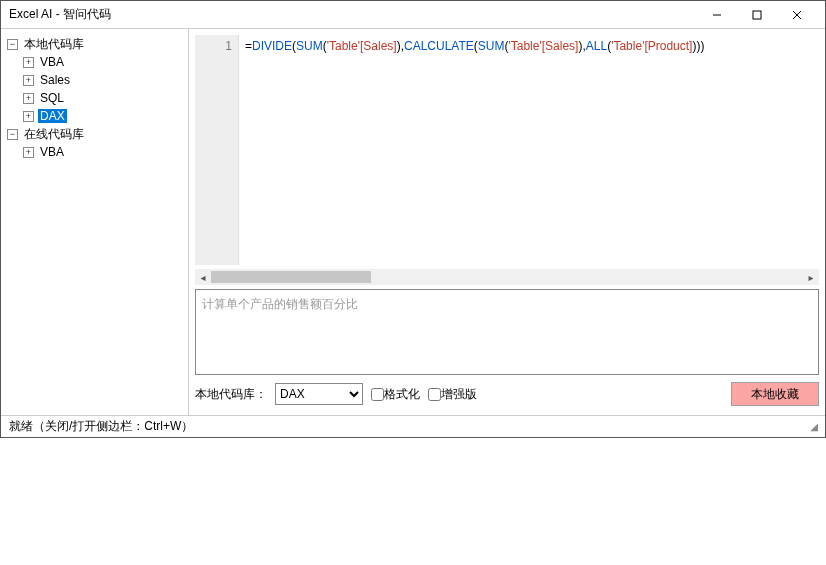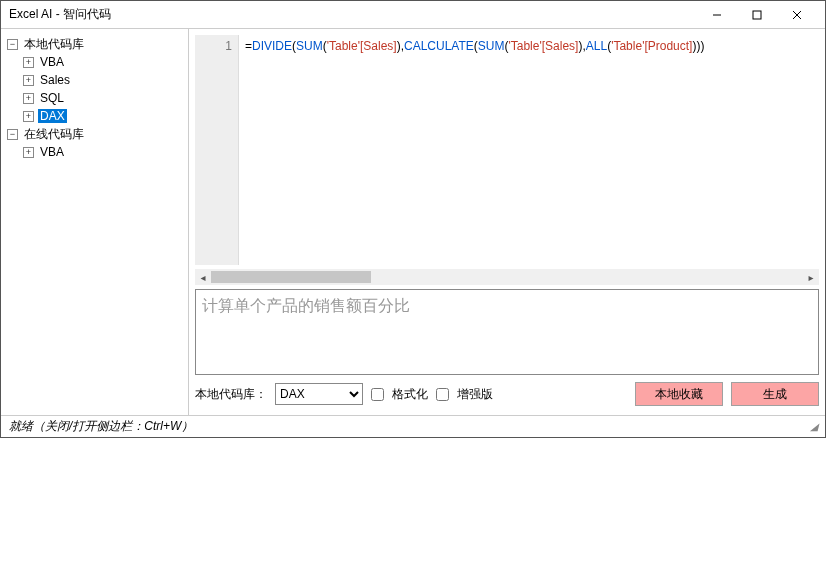--- a/index.html
+++ b/index.html
@@ -19,32 +19,32 @@
   .tree-label { padding: 0 2px; }
   .tree-label.selected { background: #0078d7; color: #fff; }
   .main { flex: 1; display: flex; flex-direction: column; padding: 6px; gap: 4px; min-width: 0; }
   .editor-wrap { flex: 1; display: flex; min-height: 0; border: none; }
   .gutter { width: 44px; background: #eee; font-family: Consolas, monospace; font-size: 12px; color: #777; text-align: right; padding: 4px 6px; border-right: 1px solid #ddd; }
   .code { flex: 1; font-family: Consolas, monospace; font-size: 12px; padding: 4px 6px; white-space: pre; overflow: hidden; position: relative; }
   .scroll-h { height: 16px; background: #f0f0f0; display:flex; align-items:center; }
   .scroll-h .arrow { width: 16px; height: 16px; display:flex; align-items:center; justify-content:center; font-size:10px; color:#555; cursor:pointer; }
   .scroll-h .track { flex:1; height:16px; position:relative; }
   .scroll-h .thumb { position:absolute; left:0; top:2px; height:12px; width:160px; background:#c6c6c6; }
-  .prompt-box { height: 86px; border: 1px solid #888; padding: 6px; font-size: 16px; color: #999; background:#fff; }
+  .prompt-box { height: 86px; border: 1px solid #888; padding: 6px; font-size: 12px; color: #999; background:#fff; }
   .controls { height: 30px; display: flex; align-items: center; gap: 8px; font-size: 12px; }
   .controls .lbl { }
   .controls select { height: 22px; width: 88px; font-size: 12px; background:#fff; border:1px solid #888; }
-  .controls .chk { display:flex; align-items:center; gap:8px; }
+  .controls .chk { display:flex; align-items:center; gap:0; }
   .controls .chk input { width:13px; height:13px; margin:0; }
   .controls .spacer { flex: 1; }
   .controls button { height: 24px; width: 88px; font-size: 12px; background:#fca5a5; border:1px solid #a0a0a0; cursor:pointer; }
   .c-op { color:#000; }
   .c-func { color:#0055cc; }
   .c-str { color:#c03928; }
-  .statusbar { height: 22px; border-top: 1px solid #ccc; font-size: 12px; padding: 2px 8px; display:flex; align-items:center;font-style:italic; }
+  .statusbar { height: 22px; border-top: 1px solid #ccc; font-size: 12px; padding: 2px 8px; display:flex; align-items:center; }
   .grip { margin-left:auto; color:#888; font-size:10px; letter-spacing:-1px; }
 </style>
 </head>
 <body>
 
 <div class="window">
 
   <div class="titlebar">
     <span class="title">Excel AI - 智问代码</span>
     <div class="winbtns">
@@ -129,21 +129,20 @@
         <label class="chk">
           <input type="checkbox" style="">
           <span>格式化</span>
         </label>
         <label class="chk">
           <input type="checkbox" style="">
           <span>增强版</span>
         </label>
         <span class="spacer"></span>
         <button>本地收藏</button>
-        <button>生成</button>
       </div>
 
     </div>
   </div>
 
   <div class="statusbar">
     <span>就绪（关闭/打开侧边栏：Ctrl+W）</span>
     <span class="grip">◢</span>
   </div>
 

